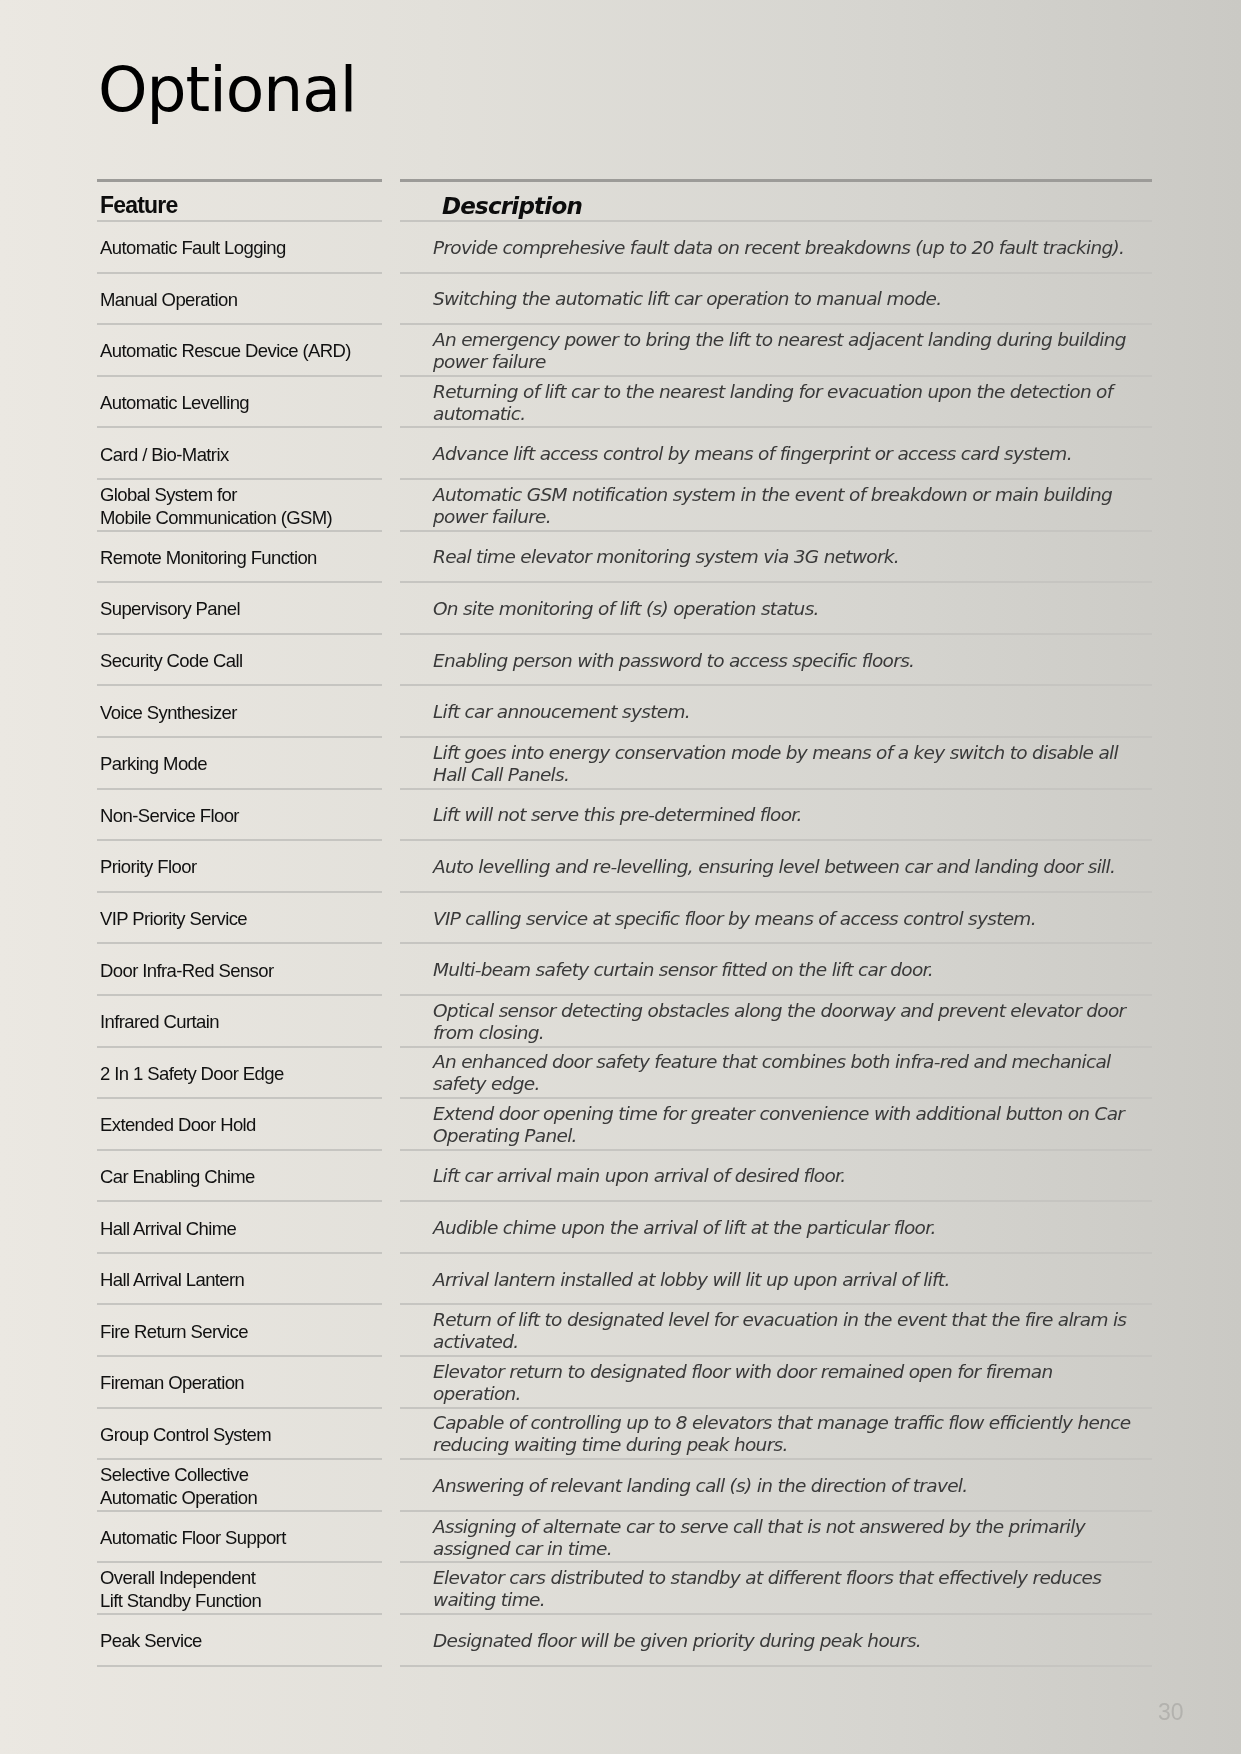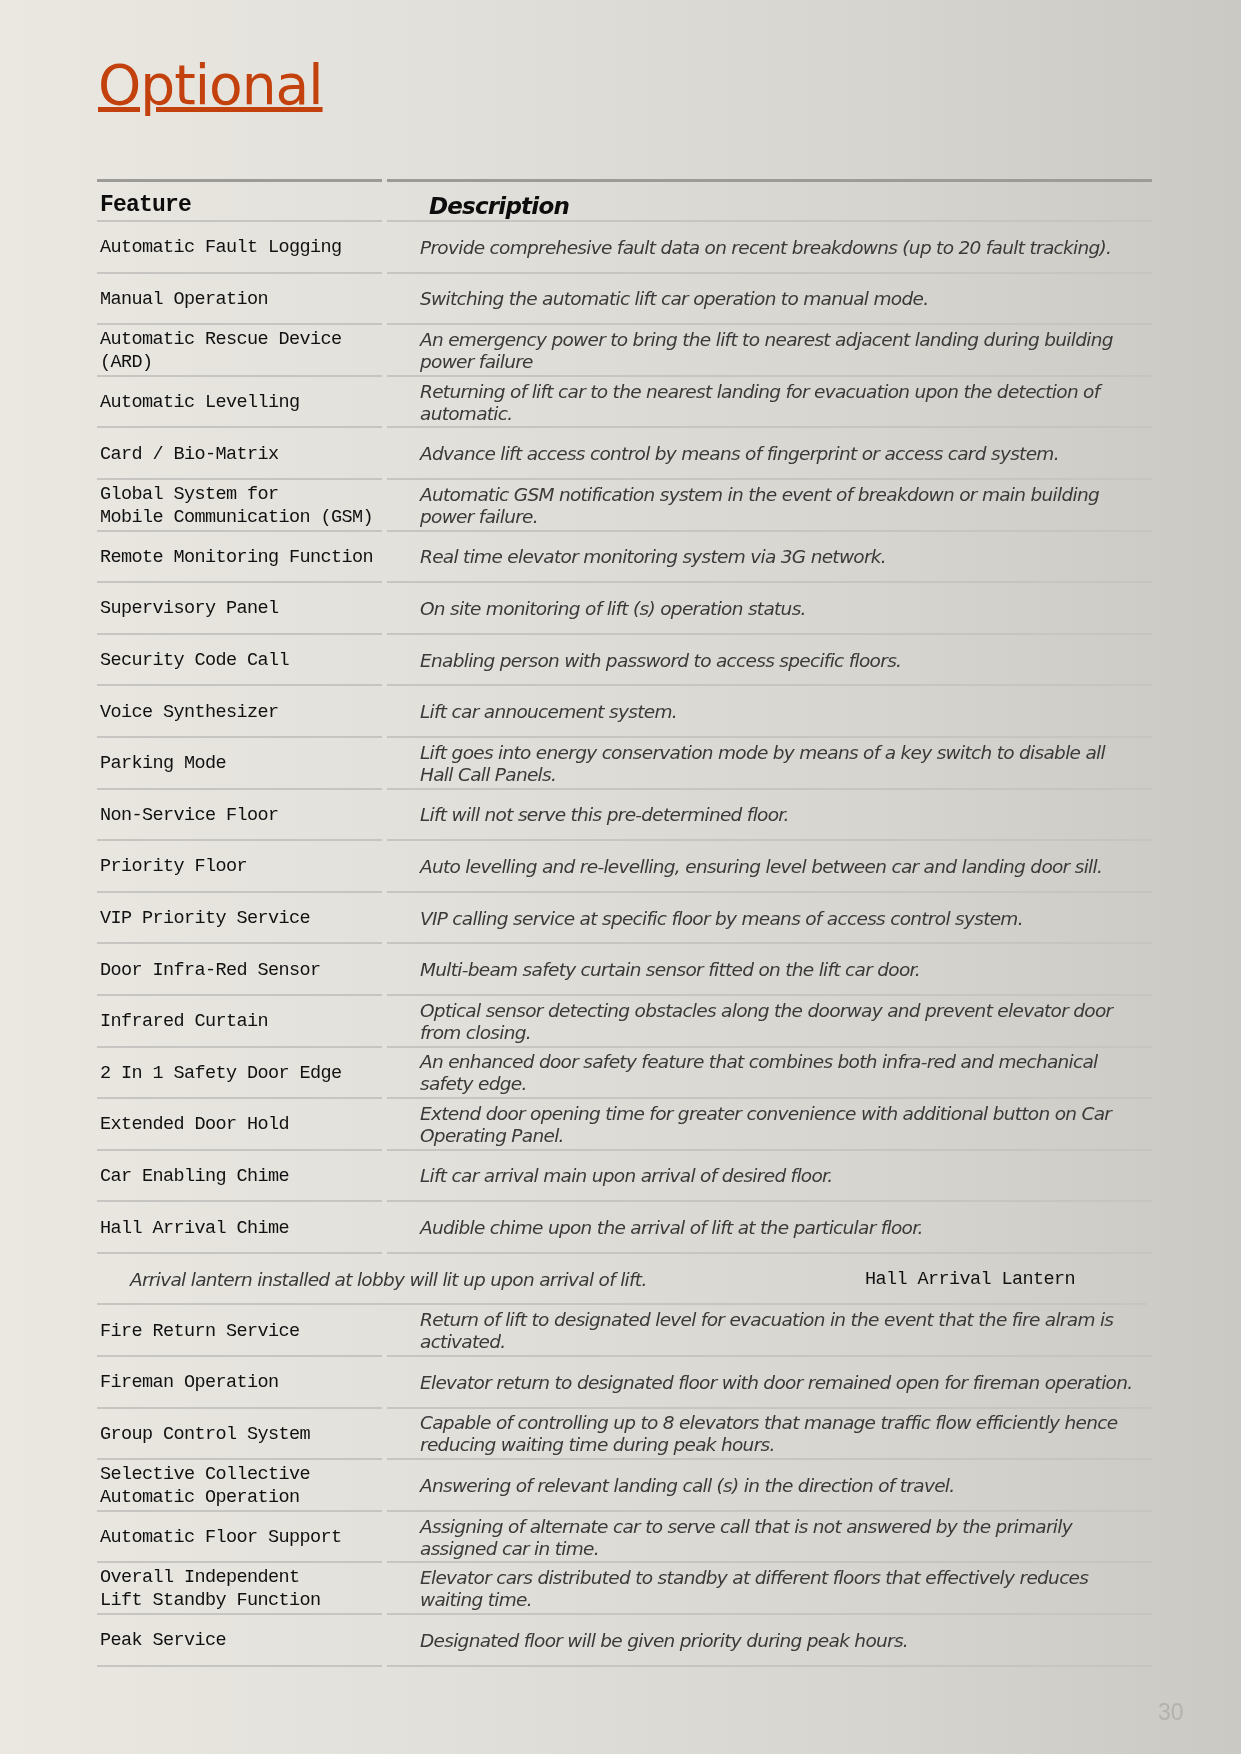--- a/index.html
+++ b/index.html
@@ -15,25 +15,24 @@
       font-family: "Liberation Sans", "DejaVu Sans", sans-serif;
       color: #1a1a1a;
     }
     .page-title {
       position: absolute;
       left: 98px;
       top: 58px;
       margin: 0;
       font-family: "DejaVu Sans", sans-serif;
       font-weight: normal;
-      font-size: 55px;
+      font-size: 63px;
       letter-spacing: -1px;
       line-height: 1;
-      color: #c2410c;
-      text-decoration: underline;
+      color: #000000;
     }
     .table {
       position: absolute;
       left: 97px;
       top: 179px;
       width: 1055px;
     }
     .row {
       display: flex;
       position: relative;
@@ -49,26 +48,26 @@
       content: "";
       position: absolute;
       left: 0;
       right: 0;
       bottom: 0;
       height: 2px;
       background: #c6c5c1;
     }
     .cell.feature {
       width: 285px;
-      margin-right: 5px;
+      margin-right: 18px;
       padding-left: 3px;
       font-size: 18.5px;
       color: #111;
       line-height: 23px;
-      font-family: Liberation Mono, monospace;
+      font-family: Liberation Sans, sans-serif;
       letter-spacing: -0.6px;
     }
     .cell.desc {
       flex: 1;
       padding-left: 33px;
       padding-right: 10px;
       font-size: 18.5px;
       color: #3a3a3a;
       line-height: 22px;
       font-family: "DejaVu Sans", sans-serif;
@@ -284,25 +283,25 @@
   </div>
       <div class="row">
     <div class="cell feature">
       <span class="feature-text">Hall Arrival Chime</span>
     </div>
     <div class="cell desc">
       <span class="desc-text">Audible chime upon the arrival of lift at the particular floor.</span>
     </div>
   </div>
       <div class="row">
+    <div class="cell feature">
+      <span class="feature-text">Hall Arrival Lantern</span>
+    </div>
     <div class="cell desc">
       <span class="desc-text">Arrival lantern installed at lobby will lit up upon arrival of lift.</span>
-    </div>
-    <div class="cell feature">
-      <span class="feature-text">Hall Arrival Lantern</span>
     </div>
   </div>
       <div class="row">
     <div class="cell feature">
       <span class="feature-text">Fire Return Service</span>
     </div>
     <div class="cell desc">
       <span class="desc-text">Return of lift to designated level for evacuation in the event that the fire alram is activated.</span>
     </div>
   </div>

